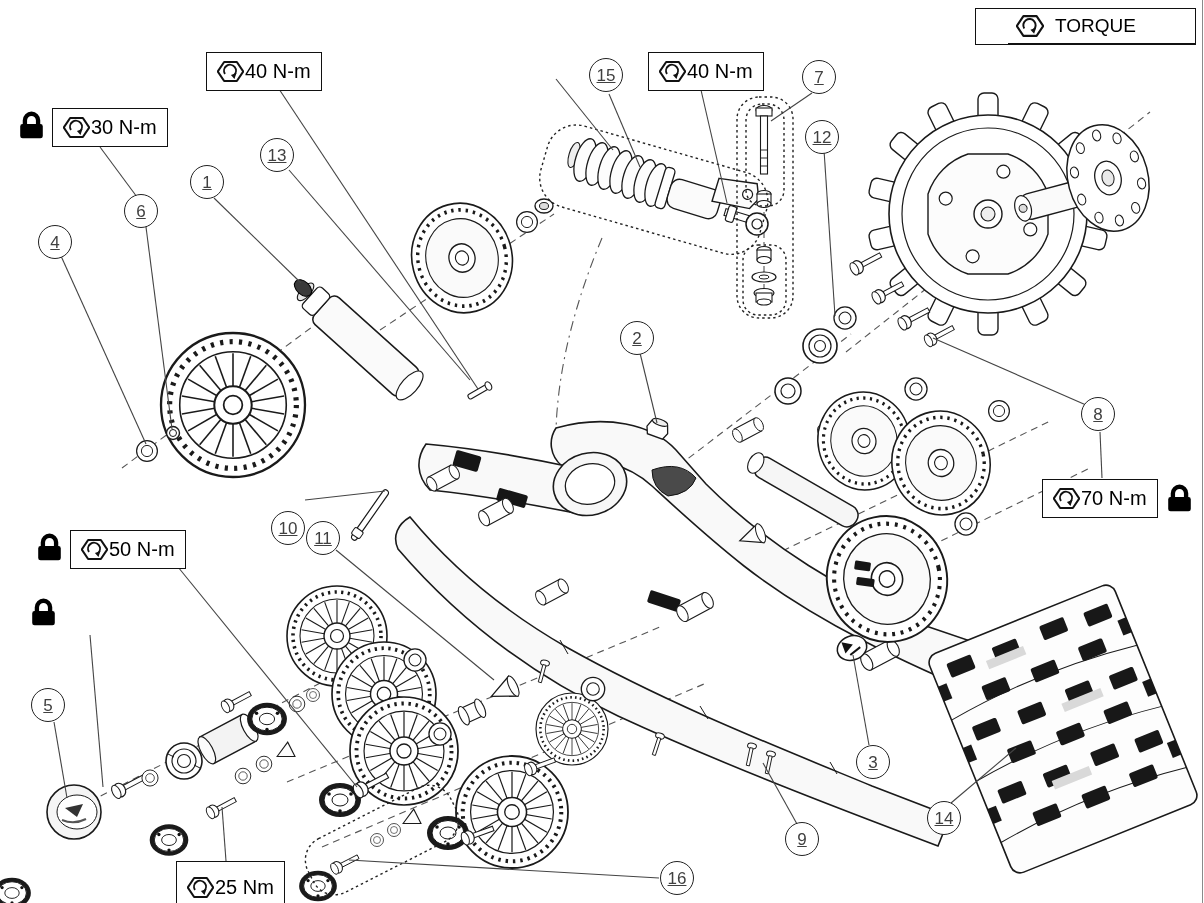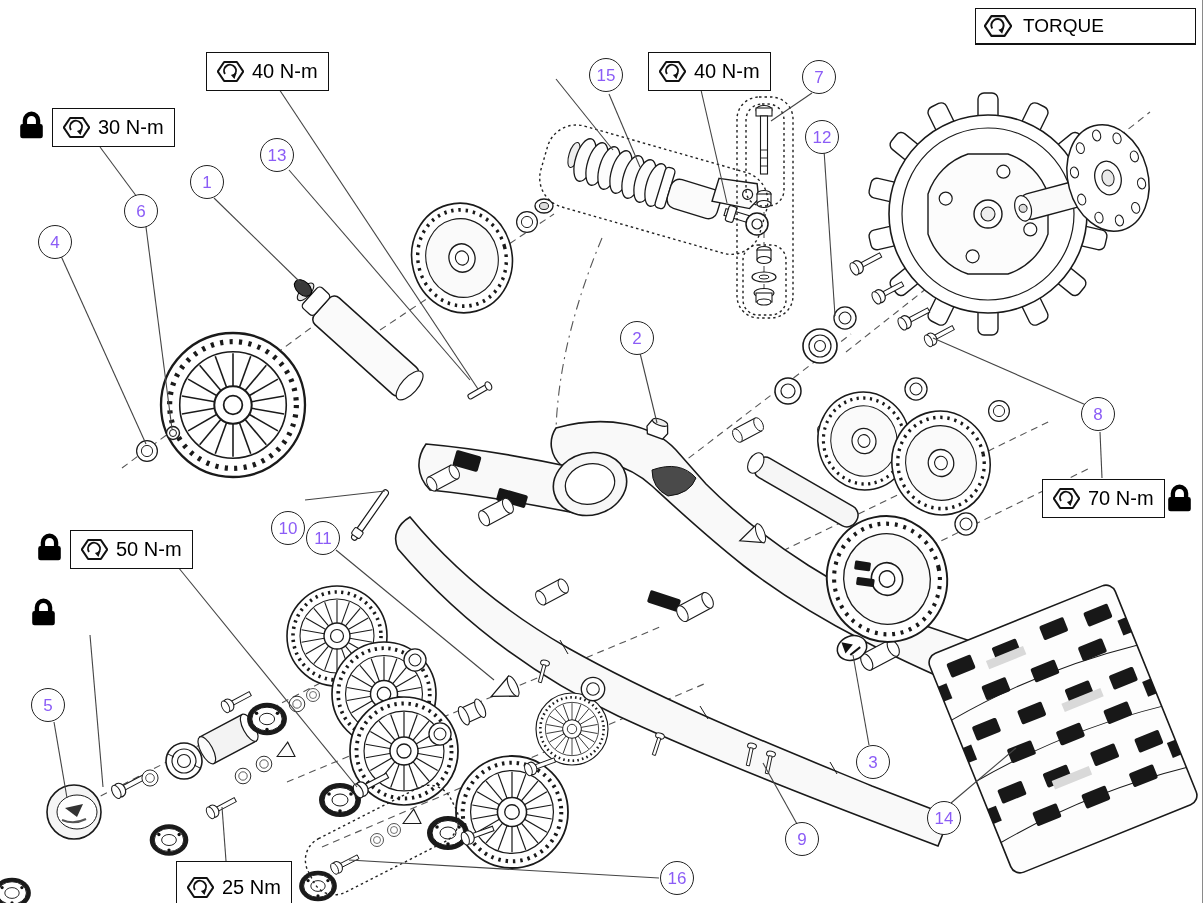--- a/index.html
+++ b/index.html
@@ -2,26 +2,26 @@
 <html><head>
 <meta charset="utf-8">
 <style>
   *{box-sizing:border-box;}
   html,body{margin:0;padding:0;}
   body{width:1204px;height:903px;background:#fff;font-family:"Liberation Sans",sans-serif;overflow:hidden;}
   .stage{position:relative;width:1204px;height:903px;background:#fff;}
   .art{position:absolute;left:0;top:0;z-index:1;}
   .callout{position:absolute;width:34px;height:34px;border:1.8px solid #222;border-radius:50%;
            background:#fff;display:flex;align-items:center;justify-content:center;
-           font-size:17px;color:#8b5cf6;z-index:30;line-height:1;}
-  .tlabel{position:absolute;display:inline-flex;align-items:center;gap:8px;border:1.7px solid #111;
+           font-size:17px;color:#404040;z-index:30;line-height:1;text-decoration:underline;}
+  .tlabel{position:absolute;display:inline-flex;align-items:center;gap:1px;border:1.7px solid #111;
           background:#fff;padding:0 10px;height:39px;font-size:20px;color:#000;z-index:25;white-space:nowrap;}
   .ticon{width:27px;height:27px;flex:0 0 auto;}
   .lock{position:absolute;width:33px;height:32px;z-index:25;}
-  .legend{position:absolute;left:975px;top:8px;width:221px;border:1.7px solid #111;background:#fff;z-index:25;}
+  .legend{position:absolute;left:975px;top:8px;width:221px;border:1.7px solid #111;background:#fff;z-index:25;padding-left:32px;}
   .legend-row{display:flex;align-items:center;gap:11px;height:35px;padding:0 8px;font-size:19px;color:#000;}
   .legend-row:first-child{border-bottom:1.7px solid #111;}
   .legend .ticon{width:28px;height:28px;}
   .legend .lk{width:28px;height:28px;}
   .edge-line{position:absolute;right:1px;top:0;width:0;height:903px;border-left:1.5px solid #8a8a8a;z-index:2;}
 </style>
 </head>
 <body>
 
 <div class="stage">

